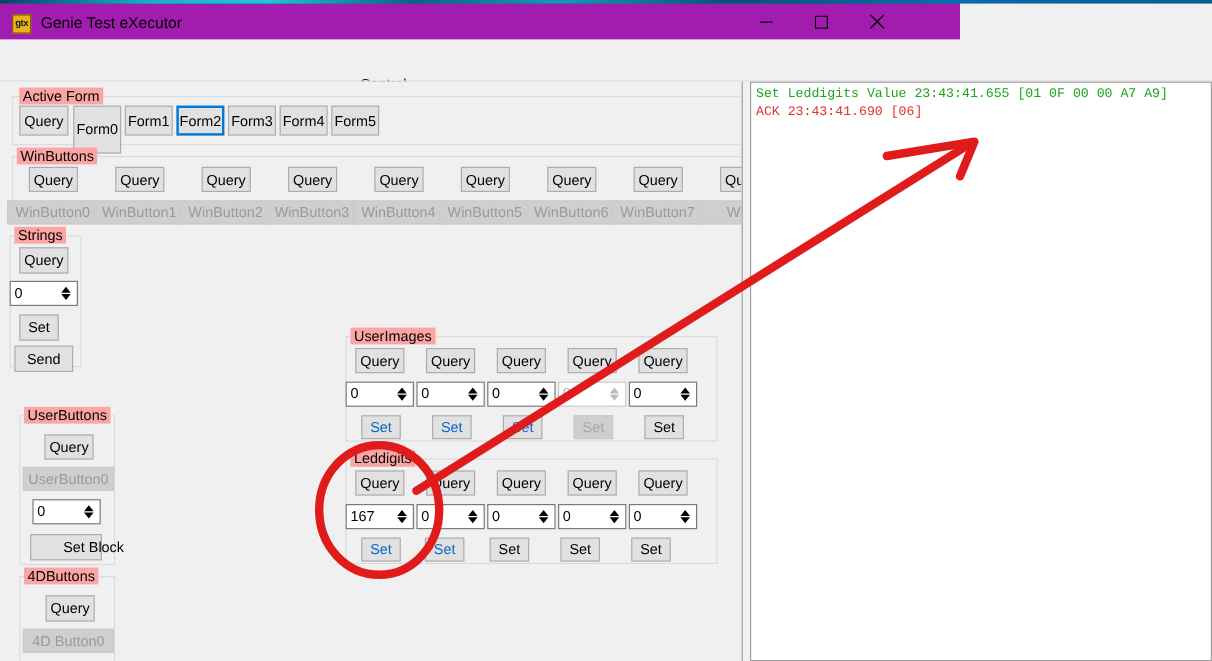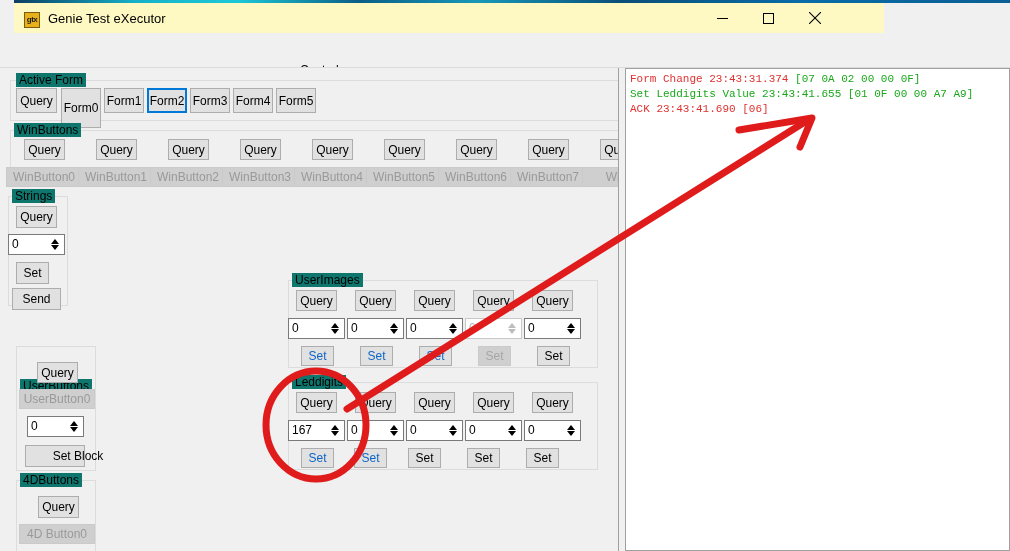--- a/index.html
+++ b/index.html
@@ -7,22 +7,22 @@
     width:1010px;height:551px;overflow:hidden;
     background:#ffffff;
     font-family:"Liberation Sans", sans-serif;
     font-size:12px;color:#000;
     -webkit-font-smoothing:antialiased;
   }
   #app{position:relative;width:1010px;height:551px;overflow:hidden;background:#f0f0f0;}
 
   
   .titlebar{
-    position:absolute;left:14px;top:0;width:870px;height:33px;
-    background:#fef9c3;
+    position:absolute;left:0;top:0;width:800px;height:33px;
+    background:#a21caf;
     border-top:3px solid #0a6ca8;
     box-sizing:border-box;
   }
   .tb-gradient{
     position:absolute;left:0;top:-3px;width:1010px;height:3px;
     background:linear-gradient(90deg,#0d3f63 0%,#16b0c8 12%,#1ec8d8 22%,#0c5f86 34%,#1898b8 46%,#0a4f78 60%,#0a6ca8 78%,#0a5e92 100%);
   }
   .tb-icon{
     position:absolute;left:10px;top:9px;width:16px;height:16px;
     background:#e8b11c;border:1px solid #7a5c0a;box-sizing:border-box;
@@ -114,21 +114,21 @@
     overflow:hidden;
   }
   .logline{
     font-family:"Liberation Mono", monospace;font-size:11px;line-height:15px;
     white-space:pre;padding-left:4px;letter-spacing:0px;
   }
   .logpane .lines{padding-top:3px;}
 
   
   .gbox{position:absolute;border:1px solid #dcdcdc;box-sizing:border-box;background:transparent;}
-  .glabel{position:absolute;background:#0f766e;padding:0 3px;font-size:12px;color:#000;white-space:nowrap;}
+  .glabel{position:absolute;background:#fca5a5;padding:0 3px;font-size:12px;color:#000;white-space:nowrap;}
 
   .btn{
     position:absolute;background:#e1e1e1;border:1px solid #adadad;box-sizing:border-box;
     font-size:12px;display:flex;align-items:center;justify-content:center;
     cursor:default;color:#000;white-space:nowrap;
   }
   .btn.sel{background:#e1e1e1;border:2px solid #0078d7;}
   .btn.dis{background:#cfcfcf;border:1px solid #cacaca;color:#9a9a9a;}
   .btn.blue{color:#0c64c8;}
   .btn.blue.dis{color:#a6a6a6;background:#cfcfcf;border:1px solid #cacaca;}
@@ -265,21 +265,21 @@
       <span class="val">0</span>
       <span class="updn">
           <span class="ua"></span>
           <span class="da"></span>
         </span>
     </div>
     <div class="btn" style="left:16px;top:194px;width:33px;height:22px;">Set</div>
     <div class="btn" style="left:12px;top:220px;width:49px;height:22px;">Send</div>
 
     <div class="gbox" style="left:16px;top:278px;width:80px;height:125px;"></div>
-    <div class="glabel" style="left:20px;top:271px;margin-top:40px;">UserButtons</div>
+    <div class="glabel" style="left:20px;top:271px;">UserButtons</div>
     <div class="btn" style="left:37px;top:294px;width:41px;height:21px;">Query</div>
     <div class="btn dis" style="left:19px;top:321px;width:76px;height:20px;">UserButton0</div>
     <div class="spin" style="left:27px;top:348px;width:57px;height:21px;">
       <span class="val">0</span>
       <span class="updn">
           <span class="ua"></span>
           <span class="da"></span>
         </span>
     </div>
     <div class="btn" style="left:25px;top:377px;width:60px;height:22px;padding-left:46px;">Set Block</div>
@@ -390,21 +390,20 @@
     <div class="btn" style="left:408px;top:380px;width:33px;height:20px;">Set</div>
     <div class="btn" style="left:467px;top:380px;width:33px;height:20px;">Set</div>
     <div class="btn" style="left:526px;top:380px;width:33px;height:20px;">Set</div>
 
   </div>
 
   <div class="splitter"></div>
 
   <div class="logpane">
     <div class="lines" id="log-lines">
-        <div class="logline"><span style="color: rgb(224, 48, 48);">Form Change </span><span style="color: rgb(224, 48, 48);">23:43:31.374 </span><span style="color: rgb(26, 168, 26);">[07 0A 02 00 00 0F]</span></div>
         <div class="logline"><span style="color: rgb(26, 168, 26);">Set Leddigits Value </span><span style="color: rgb(26, 168, 26);">23:43:41.655 </span><span style="color: rgb(26, 168, 26);">[01 0F 00 00 A7 A9]</span></div>
         <div class="logline"><span style="color: rgb(224, 48, 48);">ACK 23:43:41.690 [06]</span></div>
       </div>
   </div>
 
   <svg class="anno" viewBox="0 0 1010 551">
     <ellipse cx="316" cy="425" rx="50" ry="54" fill="none" stroke="#e01b1b" stroke-width="7"></ellipse>
     <path d="M347 409 L808 120" stroke="#e01b1b" stroke-width="7" fill="none" stroke-linecap="round"></path>
     <path d="M739 130 L812 118 L800 147" stroke="#e01b1b" stroke-width="7" fill="none" stroke-linecap="round" stroke-linejoin="round"></path>
   </svg>

